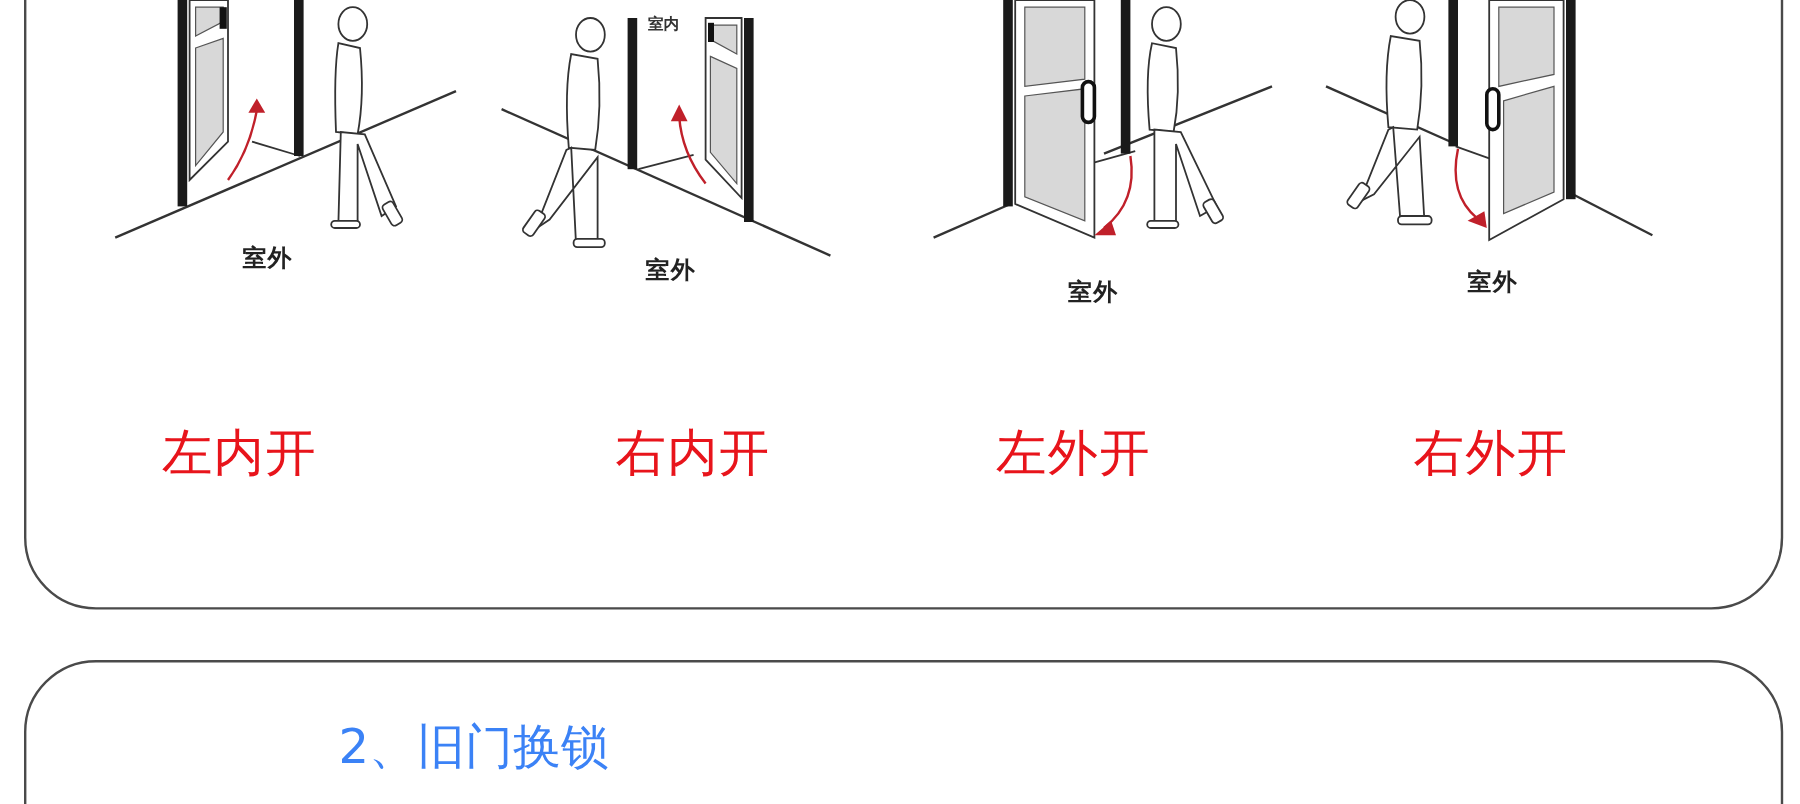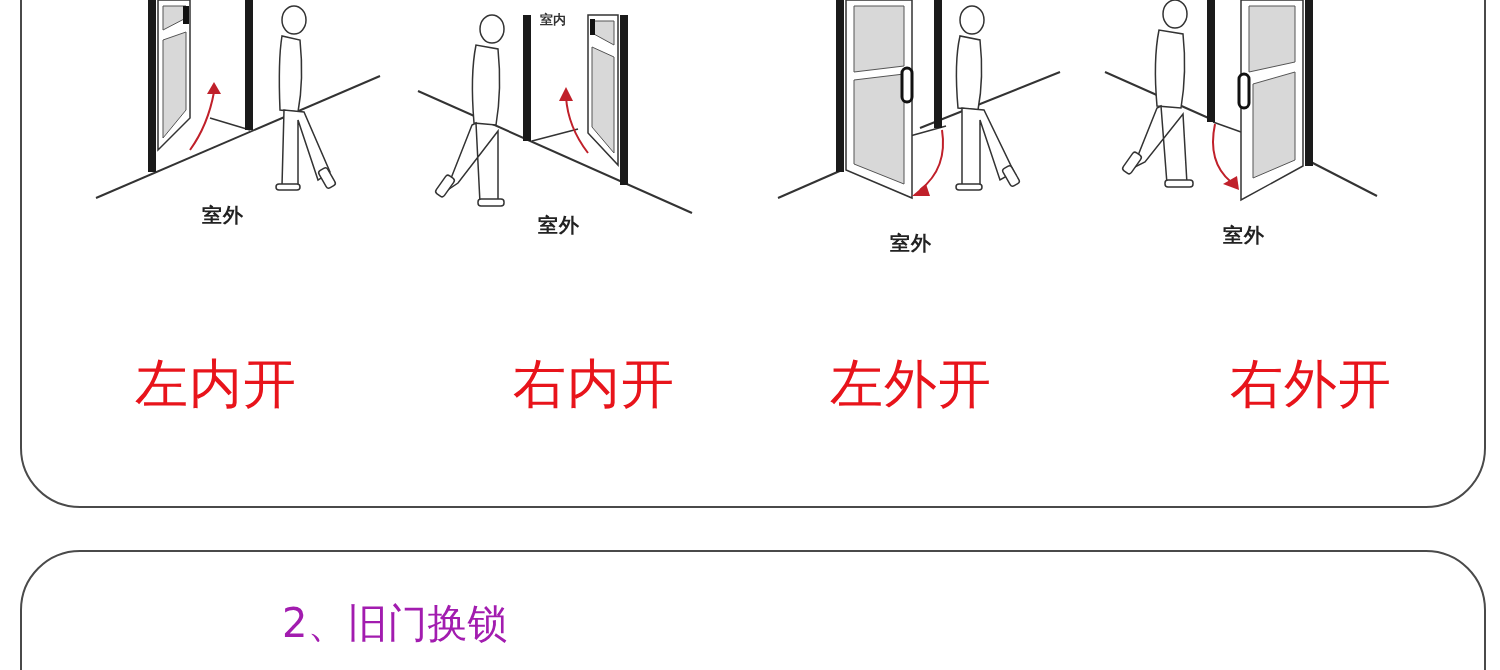--- a/index.html
+++ b/index.html
@@ -17,26 +17,26 @@
   .figure { position: absolute; top: 0; }
   .figure svg { display: block; overflow: visible; }
   .outside-label {
     position: absolute; font-size: 20px; font-weight: bold; color: #222;
     letter-spacing: 1px; white-space: nowrap;
   }
   .inside-label {
     position: absolute; font-size: 13px; font-weight: bold; color: #333; white-space: nowrap;
   }
   .swing-label {
-    position: absolute; top: 357px; font-size: 53px; color: #e8141b;
+    position: absolute; top: 357px; font-size: 42px; color: #e8141b;
     letter-spacing: 1px; white-space: nowrap; line-height: 1;
   }
   .section-title {
     position: absolute; left: 282px; top: 603px; font-size: 40px;
-    color: #a21caf; white-space: nowrap; line-height: 1;
+    color: #3b82f6; white-space: nowrap; line-height: 1;
   }
 </style>
 </head>
 <body>
 
 <div class="card card-top"></div>
 <div class="card card-bottom"></div>
 
 <div class="figure" style="left:90px;">
   <svg width="300" height="200" viewBox="0 0 300 200">
@@ -145,15 +145,15 @@
       <rect x="70" y="180" width="28" height="7" rx="3"></rect>
       <rect x="32" y="152" width="10" height="22" rx="3" transform="rotate(35 37 163)"></rect>
     </g>
   </svg>
   <div class="outside-label" style="left:128px; top:222px;">室外</div>
 </div>
 
 <div class="swing-label" style="left:135px;">左内开</div>
 <div class="swing-label" style="left:513px;">右内开</div>
 <div class="swing-label" style="left:830px;">左外开</div>
-<div class="swing-label" style="left:1230px;text-align:right;">右外开</div>
+<div class="swing-label" style="left:1178px;text-align:right;">右外开</div>
 
 <div class="section-title">2、旧门换锁</div>
 
 </body></html>

